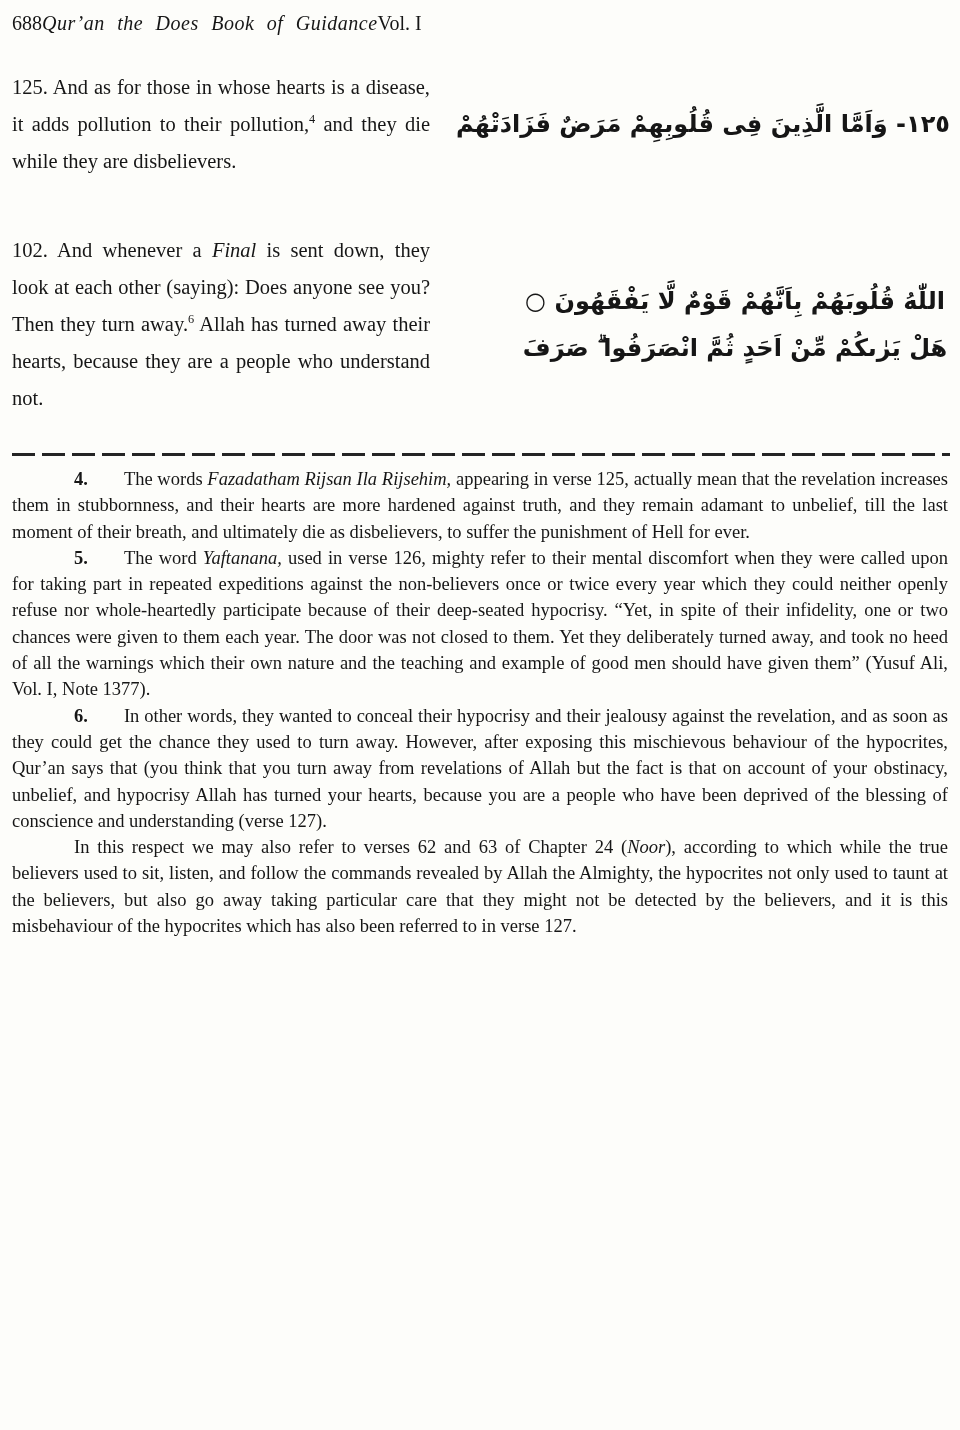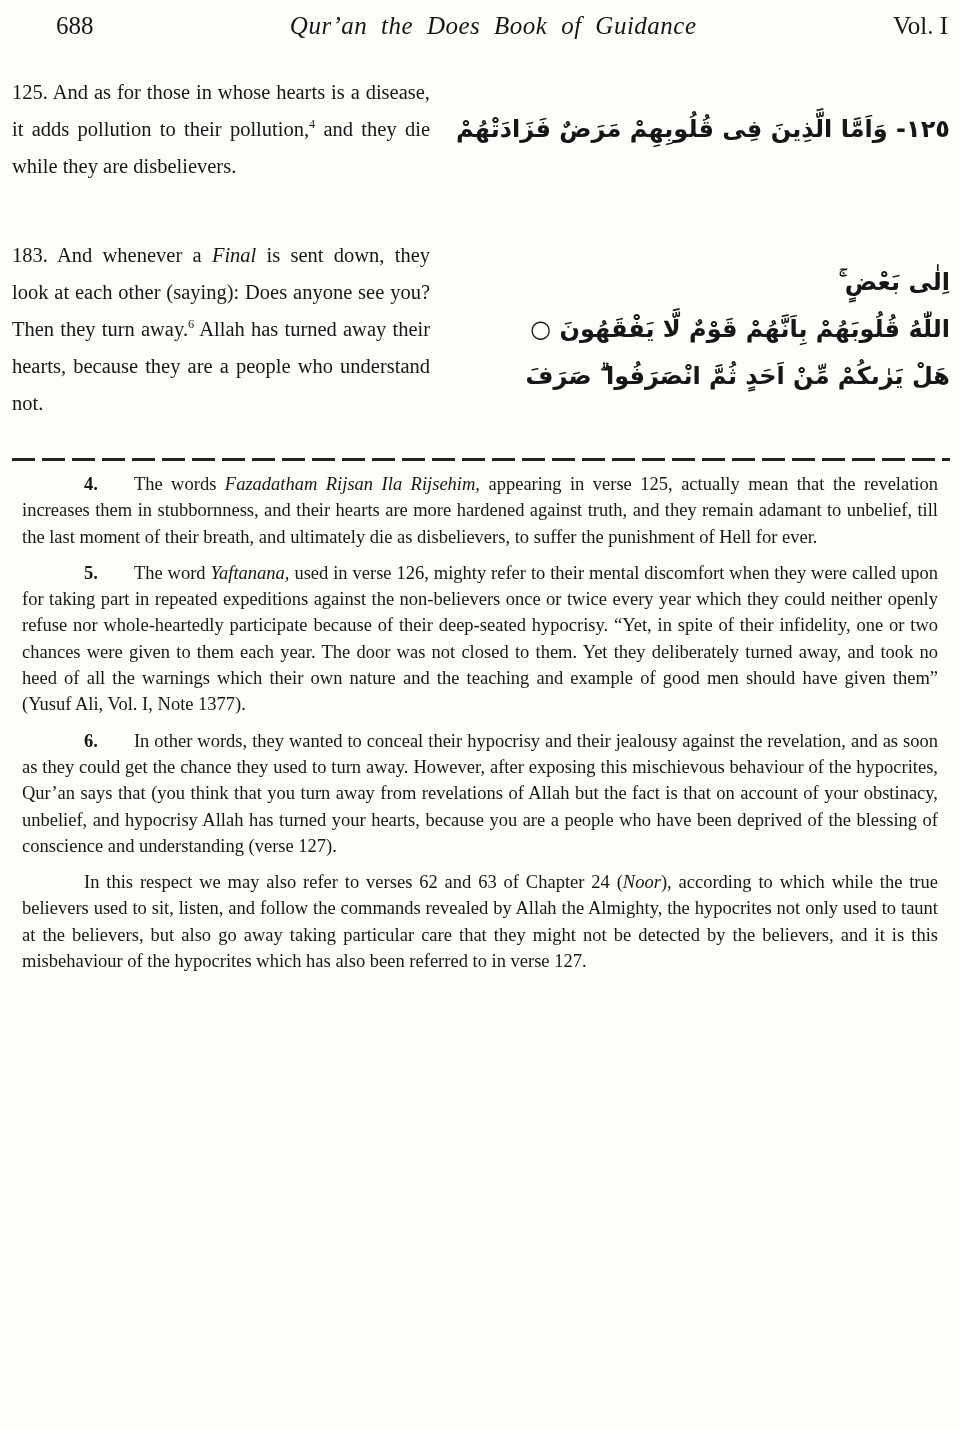--- a/index.html
+++ b/index.html
@@ -7,52 +7,52 @@
     width: 960px; height: 1430px;
     background: #fdfdfa;
     color: #161616;
     font-family: "Liberation Serif", serif;
     overflow: hidden;
   }
   .page { box-sizing: border-box; width: 960px; height: 1430px; padding: 8px 10px 0 12px; }
 
   
   .hdr {
-    display: flex; justify-content: space-between; align-items: baseline;
-    font-size: 25px; padding: 4px 2px 8px 0; margin-left: 44px;
+    display: flex; align-items: baseline;
+    font-size: 20px; padding: 4px 2px 8px 0;
   }
   .hdr .title { font-style: italic; word-spacing: 7px; letter-spacing: 0.5px; }
 
   
   .verse-row { display: flex; justify-content: space-between; align-items: center; margin-top: 26px; }
   .verse-en {
     width: 418px; font-weight: normal; font-size: 20.5px; line-height: 37px;
     text-align: justify;
   }
   .verse-en sup { font-size: 60%; line-height: 0; }
   .verse-ar {
-    width: 430px; direction: rtl; text-align: right;
+    width: 430px; direction: rtl; text-align: center;
     font-family: "DejaVu Sans", sans-serif; font-weight: 700;
     font-size: 24px; line-height: 47px;
     padding-left: 4px;
   }
   .ar-line { white-space: nowrap; }
 
   
   .separator {
     margin: 36px 0 10px 0; height: 3px;
     background: repeating-linear-gradient(90deg, #242424 0 23px, transparent 23px 30px);
   }
 
   
   .footnotes {
     margin-top: 10px; font-size: 18.5px; line-height: 26.3px; text-align: justify;
     padding-right: 2px;
   }
-  .footnote { margin: 10px; text-indent: 62px; }
+  .footnote { margin: 0; text-indent: 62px; }
   .footnote .fnum { font-weight: bold; margin-right: 36px; }
   .it { font-style: italic; }
 </style>
 </head>
 <body>
 
 <div class="page">
 
   <div class="hdr">
     <span>688</span>
@@ -63,23 +63,22 @@
   <div id="verses">
       <div class="verse-row">
         <div class="verse-en"><span>125. And as for those in whose hearts is a disease, it adds pollution to their pollution,</span><sup>4</sup><span> and they die while they are disbelievers.</span></div>
         <div class="verse-ar" dir="rtl">
           <div class="ar-line">١٢٥- وَاَمَّا الَّذِينَ فِى قُلُوبِهِمْ مَرَضٌ فَزَادَتْهُمْ</div>
         </div>
       </div>
       <div class="verse-row">
       </div>
       <div class="verse-row">
-        <div class="verse-en"><span>183. And whenever a </span><span class="it">Final</span><span> is sent down, they look at each other (saying): Does anyone see you? Then they turn away.</span><sup>6</sup><span> Allah has turned away their hearts, because they are a people who understand not.</span></div>
+        <div class="verse-en"><span>102. And whenever a </span><span class="it">Final</span><span> is sent down, they look at each other (saying): Does anyone see you? Then they turn away.</span><sup>6</sup><span> Allah has turned away their hearts, because they are a people who understand not.</span></div>
         <div class="verse-ar" dir="rtl">
-          <div class="ar-line">اِلٰى بَعْضٍ ۚ</div>
           <div class="ar-line">اللّٰهُ قُلُوبَهُمْ بِاَنَّهُمْ قَوْمٌ لَّا يَفْقَهُونَ ○</div>
           <div class="ar-line">هَلْ يَرٰىكُمْ مِّنْ اَحَدٍ ثُمَّ انْصَرَفُوا ۗ صَرَفَ</div>
         </div>
       </div>
     </div>
 
   <div class="separator"></div>
 
   <div id="footnotes" class="footnotes">
       <p class="footnote"><b class="fnum">4.</b><span>The words </span><span class="it">Fazadatham Rijsan Ila Rijsehim,</span><span> appearing in verse 125, actually mean that the revelation increases them in stubbornness, and their hearts are more hardened against truth, and they remain adamant to unbelief, till the last moment of their breath, and ultimately die as disbelievers, to suffer the punishment of Hell for ever.</span></p>

